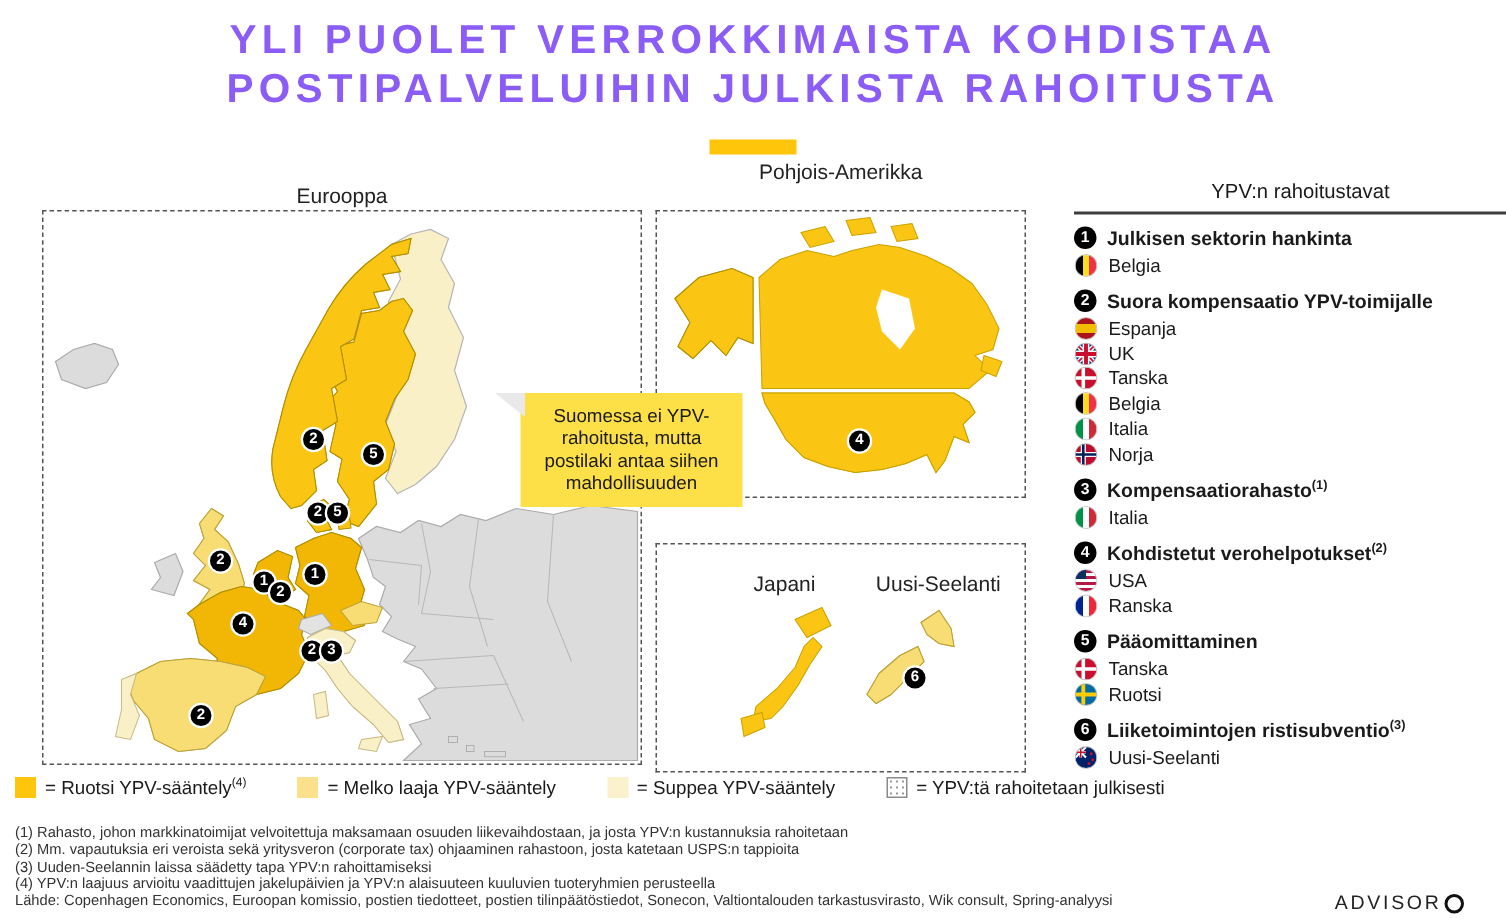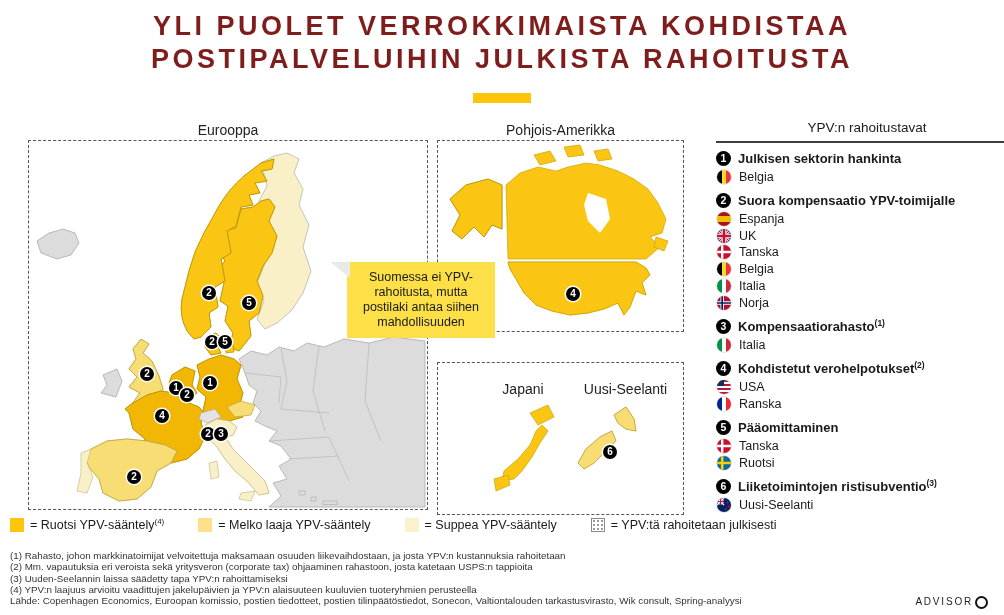--- a/index.html
+++ b/index.html
@@ -1,20 +1,20 @@
 <!DOCTYPE html>
 <html><head>
 <meta charset="utf-8">
 <style>
   html,body{margin:0;padding:0;background:#fff;}
   .slide{position:relative;width:1004px;height:615px;background:#fff;
          font-family:"Liberation Sans",sans-serif;overflow:hidden;color:#1a1a1a;}
   
   .title{position:absolute;top:10px;left:0;width:100%;text-align:center;
-         font-size:27px;font-weight:bold;letter-spacing:3.5px;line-height:33px;color:#7f1d1d;}
+         font-size:27px;font-weight:bold;letter-spacing:3.5px;line-height:33px;color:#8b5cf6;}
   .title-underline{position:absolute;top:93px;left:50%;transform:translateX(-50%);
          width:58px;height:10px;background:#FEC50B;}
   
   .panel-title{position:absolute;font-size:14px;color:#222;text-align:center;}
   .panel-box{position:absolute;border:1.5px dashed #555;box-sizing:border-box;}
   .panel-box svg{display:block;}
   
   .marker{position:absolute;width:14px;height:14px;border-radius:50%;background:#000;
           color:#fff;font-size:10px;font-weight:bold;display:flex;align-items:center;
           justify-content:center;transform:translate(-50%,-50%);
@@ -46,22 +46,22 @@
   .sw-melko{background:#FCE08C;}
   .sw-suppea{background:#FBF1CC;}
   .sw-dotted{background-color:#fff;border:1px solid #8a8a8a;box-sizing:border-box;
              background-image:radial-gradient(#999 0.8px, transparent 1px);background-size:4px 4px;}
   .legend-item sup{font-size:8px;}
   
   .footnotes{position:absolute;left:10px;top:550px;font-size:9.8px;line-height:11.3px;color:#333;}
   
   .logo{position:absolute;right:14px;bottom:6px;text-align:right;color:#111;}
   .logo-word{font-size:33px;font-weight:800;letter-spacing:-1px;line-height:28px;}
-  .logo-sub{font-size:10px;letter-spacing:1.8px;color:#222;display:flex;align-items:flex-start;
-            justify-content:flex-end;gap:2px;margin-top:-2px;margin-right:2px;}
+  .logo-sub{font-size:13px;letter-spacing:1.8px;color:#222;display:flex;align-items:flex-end;
+            justify-content:flex-end;gap:2px;margin-top:-2px;margin-right:14px;}
   .logo-ring{width:9px;height:9px;border:2.5px solid #111;border-radius:50%;display:inline-block;}
 </style>
 </head>
 <body>
 
 <div class="slide">
 
   <div class="title">
     <div>YLI PUOLET VERROKKIMAISTA KOHDISTAA</div>
     <div>POSTIPALVELUIHIN JULKISTA RAHOITUSTA</div>
@@ -156,21 +156,21 @@
     <div class="marker" style="left:118px;top:233px;">2</div>
     <div class="marker" style="left:181px;top:242px;">1</div>
     <div class="marker" style="left:147px;top:247px;">1</div>
     <div class="marker" style="left:158px;top:254px;">2</div>
     <div class="marker" style="left:133px;top:275px;">4</div>
     <div class="marker" style="left:105px;top:336px;">2</div>
     <div class="marker" style="left:179px;top:293px;">2</div>
     <div class="marker" style="left:192px;top:293px;">3</div>
   </div>
 
-  <div class="panel-title" style="left:437px;top:122px;width:247px;">Pohjois-Amerikka</div>
+  <div class="panel-title" style="left:437px;top:106px;width:247px;">Pohjois-Amerikka</div>
   <div class="panel-box" style="left:437px;top:140px;width:247px;height:192px;">
     <svg width="244" height="189" viewBox="0 0 244 189">
 
       <path id="ak" fill="#FBC613" stroke="#b09000" stroke-width="0.7" d="M12,58 L28,44 L50,38 L64,44 L64,88 L54,84 L46,96 L36,86 L24,98 L14,90 L22,74 Z"></path>
       <use href="#ak" fill="url(#dots)" stroke="none"></use>
 
       <path fill="#FBC613" stroke="#c9a300" stroke-width="0.7" d="M68,44 L82,32 L100,26 L118,30 L130,26 L148,22 L162,24 L180,30 L196,38 L210,48 L220,62
            L228,78 L224,92 L212,96 L222,106 L208,118 L70,118 Z"></path>
 
       <path fill="#fff" d="M150,52 L168,58 L172,78 L162,92 L150,80 L146,64 Z"></path>

